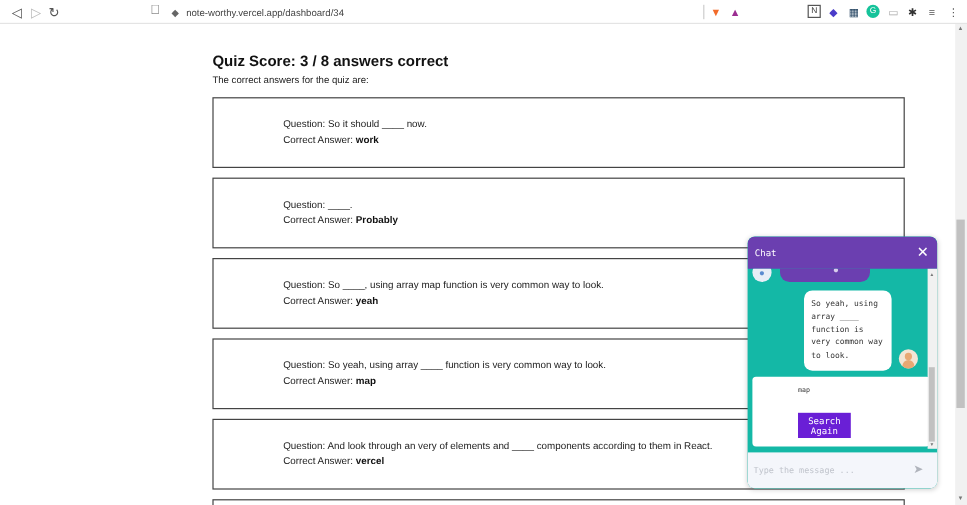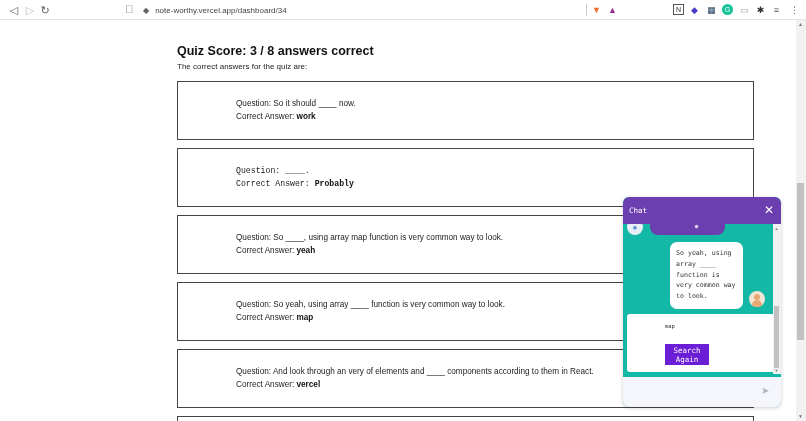--- a/index.html
+++ b/index.html
@@ -80,21 +80,21 @@
 </div>
 
 <div class="page">
   <div class="title">Quiz Score: 3 / 8 answers correct</div>
   <div class="subtitle">The correct answers for the quiz are:</div>
 
   <div class="card" style="top:61px;">
     <div class="q"><span>Question: </span><span>So it should ____ now.</span></div>
     <div class="a"><span>Correct Answer: </span><b>work</b></div>
   </div>
-  <div class="card" style="top:128px;font-family:Liberation Mono, monospace;">
+  <div class="card" style="top:128px;">
     <div class="q"><span>Question: </span><span>____.</span></div>
     <div class="a"><span>Correct Answer: </span><b>Probably</b></div>
   </div>
   <div class="card" style="top:262px;">
     <div class="q"><span>Question: </span><span>So yeah, using array ____ function is very common way to look.</span></div>
     <div class="a"><span>Correct Answer: </span><b>map</b></div>
   </div>
   <div class="card" style="top:195px;">
     <div class="q"><span>Question: </span><span>So ____, using array map function is very common way to look.</span></div>
     <div class="a"><span>Correct Answer: </span><b>yeah</b></div>
@@ -133,15 +133,16 @@
       <div class="result-word">map</div>
       <button class="search-again">Search Again</button>
     </div>
   </div>
   <div class="chat-scroll">
     <div class="up">▲</div>
     <div class="thumb"></div>
     <div class="down">▼</div>
   </div>
   <div class="chat-input">
+    <input type="text" placeholder="Type the message ..." style="">
     <div class="send-btn">➤</div>
   </div>
 </div>
 
 </body></html>

